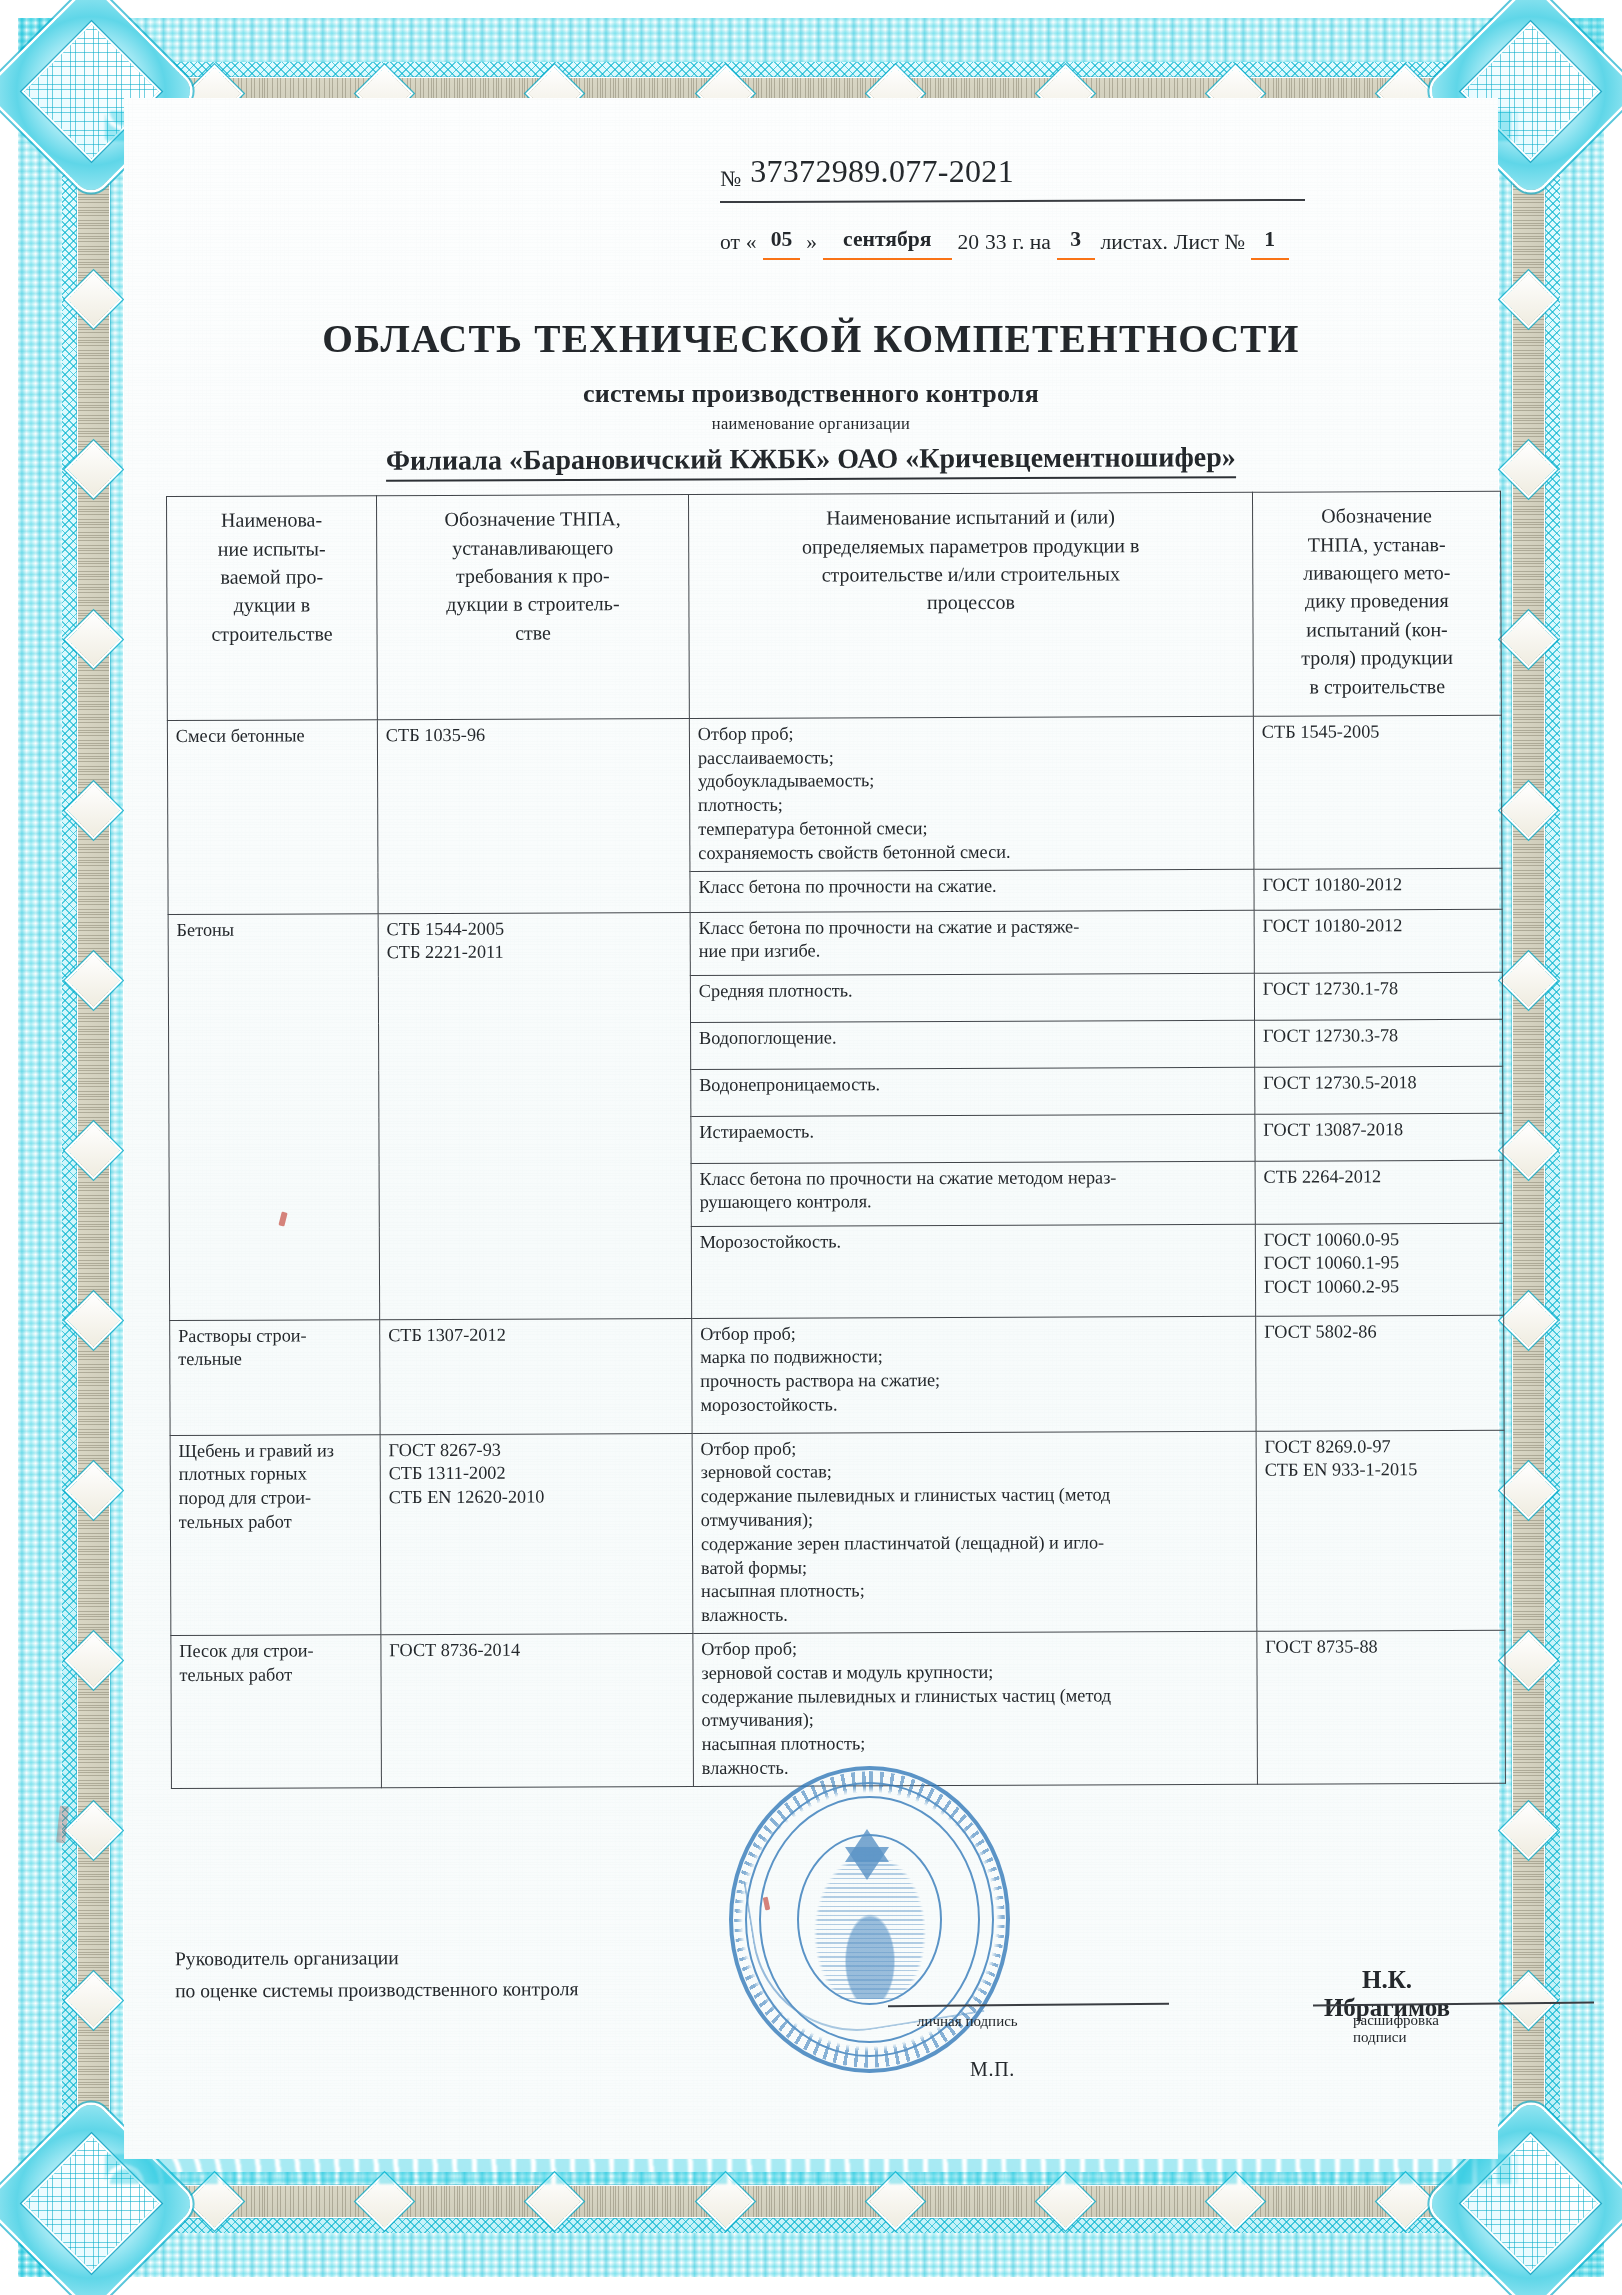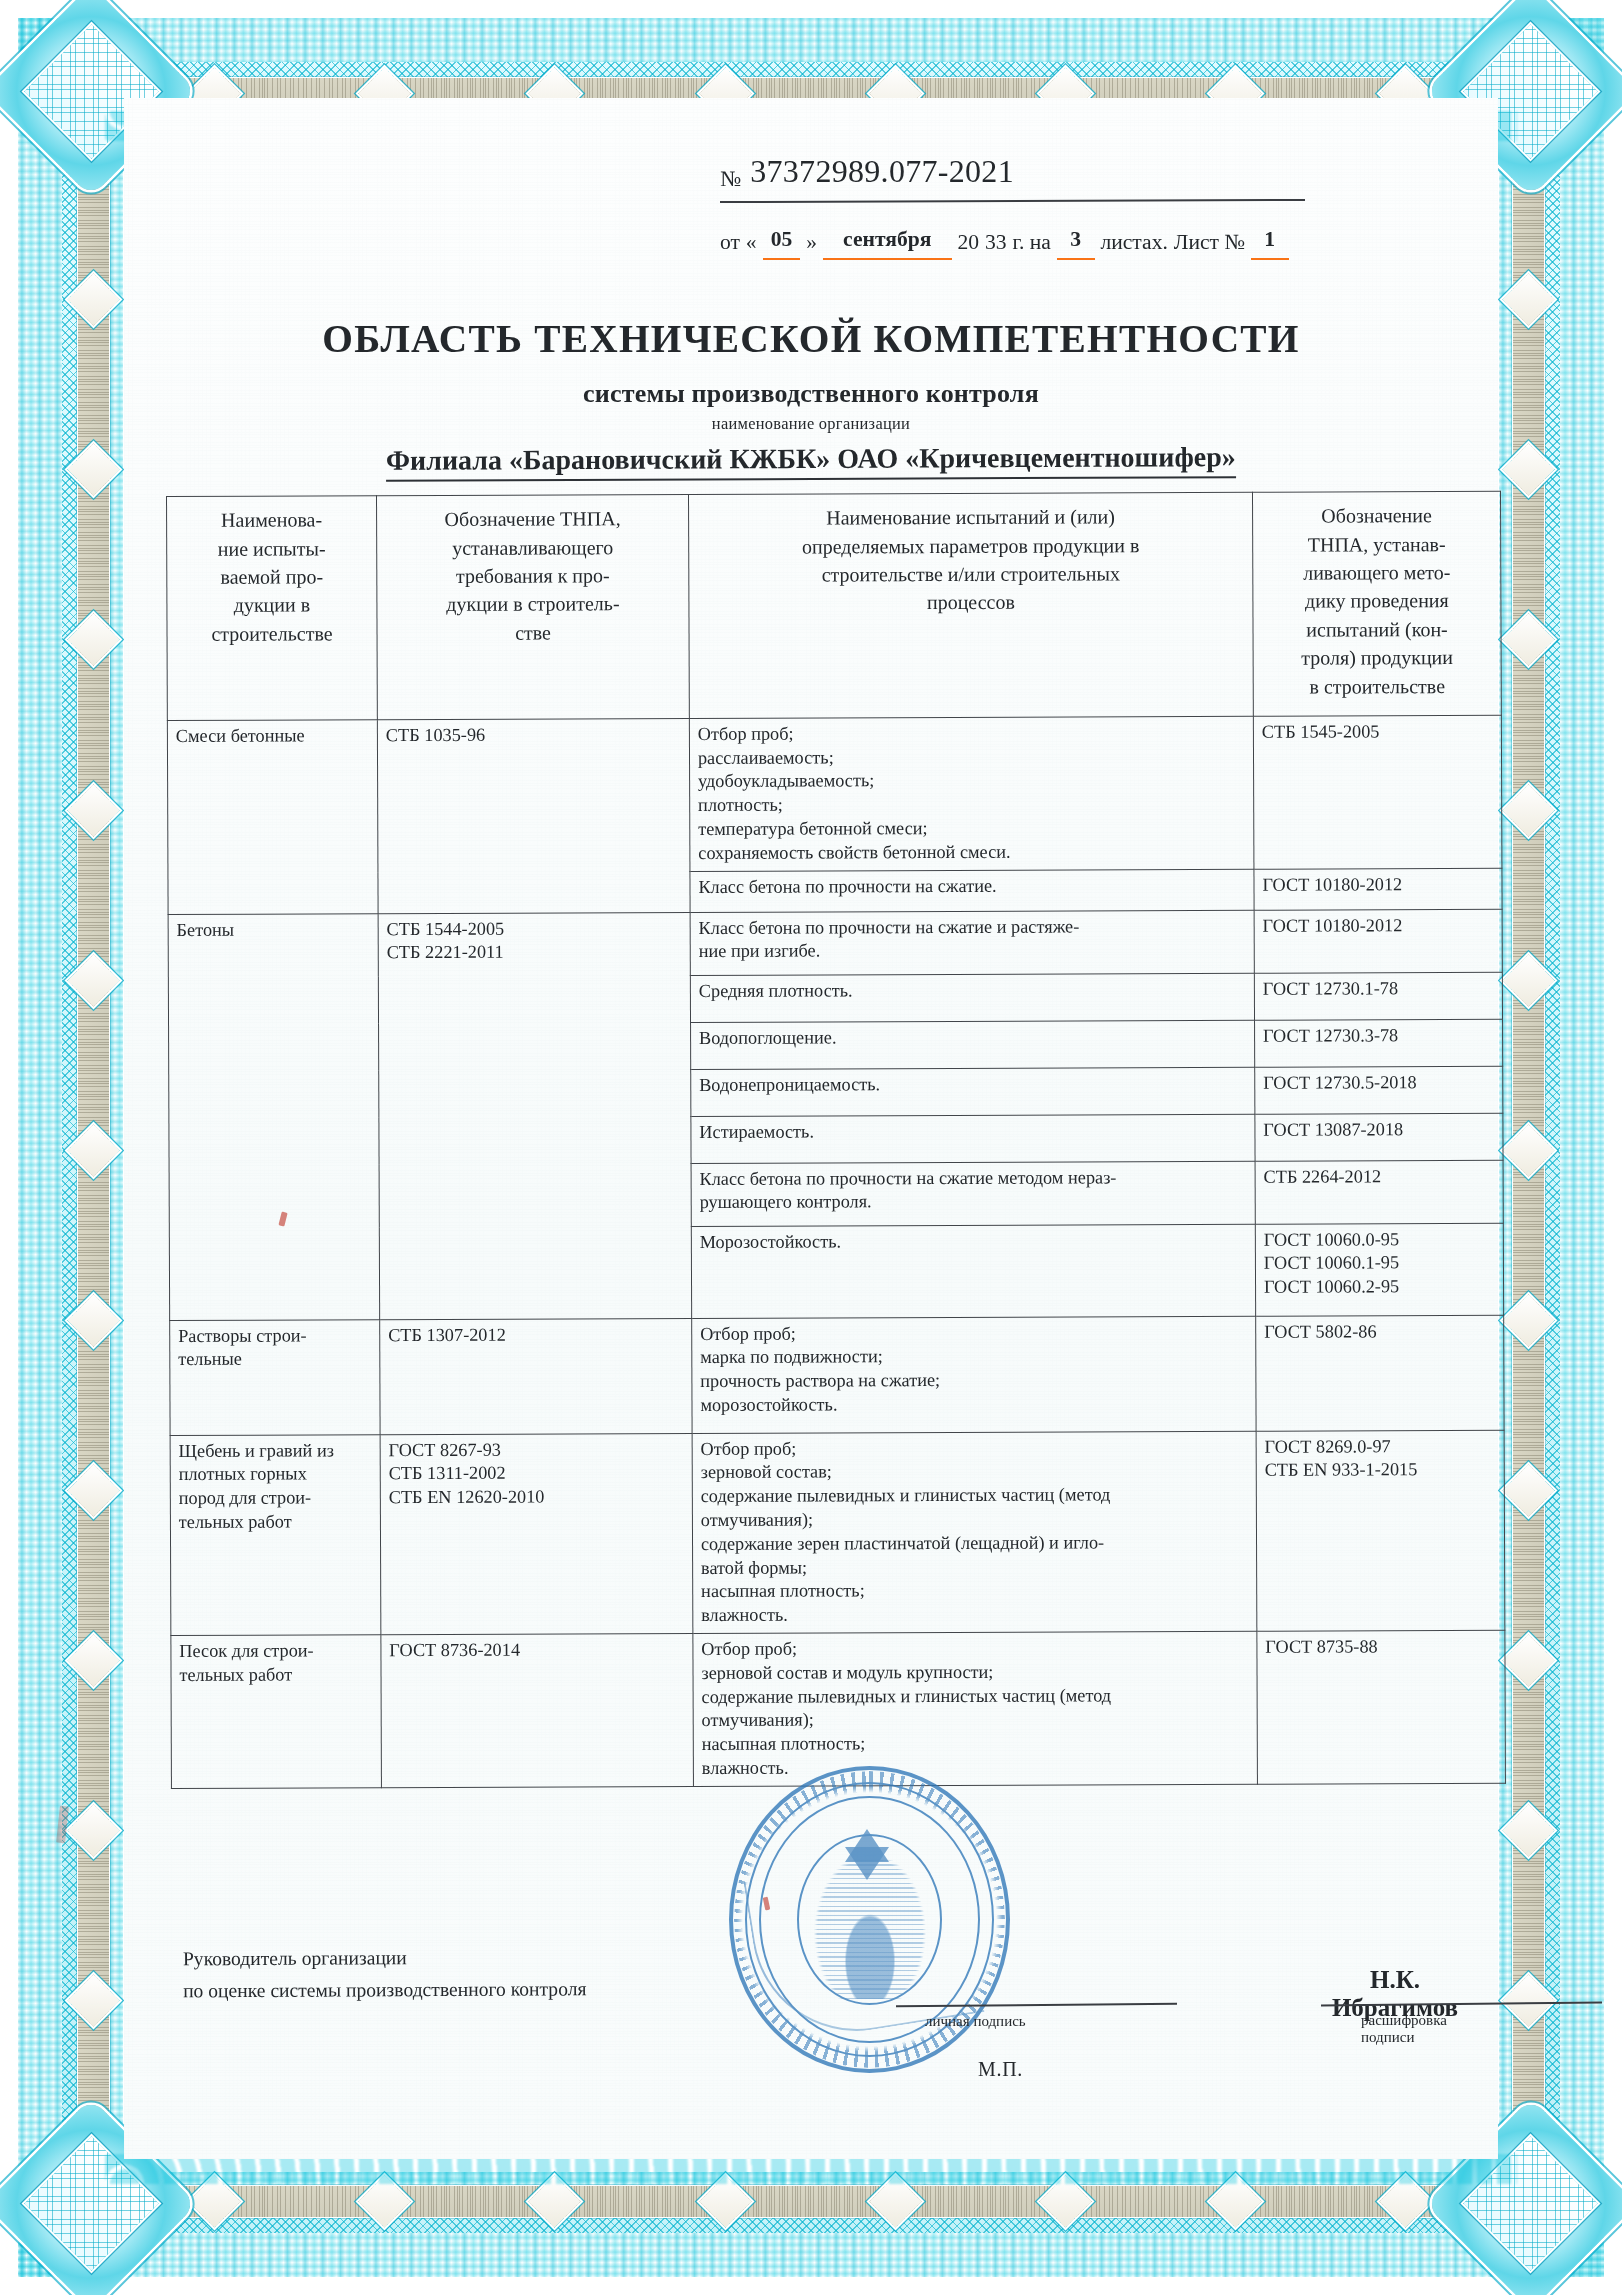--- a/index.html
+++ b/index.html
@@ -109,21 +109,21 @@
   #comp-table td,#comp-table th{border:1.3px solid #41454a;vertical-align:top;
               padding:3.9px 6.5px 5.2px 7.9px;font-size:18.3px;line-height:1.30;}
   #comp-table thead th{text-align:center;font-weight:400;font-size:20px;
               line-height:1.42;padding:9.2px 6.5px;vertical-align:top;}
   .c1{width:196px}.c2{width:298px}.c3{width:550px}.c4{width:234px}
   .cell-lines{white-space:pre-line;}
   .nowrapnum{white-space:pre-line;}
   thead tr{height:224px;}
 
   
-  #sig-block{position:absolute;left:175px;top:1940px;width:1276px;font-size:19.6px;margin-left:8px;}
+  #sig-block{position:absolute;left:175px;top:1940px;width:1276px;font-size:19.6px;}
   #sig-role{line-height:1.62;transform:rotate(-0.3deg);}
   #sig-line-left{position:absolute;left:713px;top:64px;width:281px;border-bottom:2.6px solid #3a3d42;transform:rotate(-0.5deg);}
   #sig-cap-left{position:absolute;left:742px;top:73px;font-size:15px;}
   #mp{position:absolute;left:795px;top:118px;font-size:20px;letter-spacing:0.7px;}
   #sig-name{position:absolute;left:1148px;top:26px;font-size:25px;font-weight:700;text-align:center;}
   #sig-line-right{position:absolute;left:1138px;top:63px;width:281px;border-bottom:2.6px solid #3a3d42;transform:rotate(-0.6deg);}
   #sig-cap-right{position:absolute;left:1178px;top:72px;font-size:15px;}
 
   
   #seal{position:absolute;left:729px;top:1766px;width:281px;height:307px;

